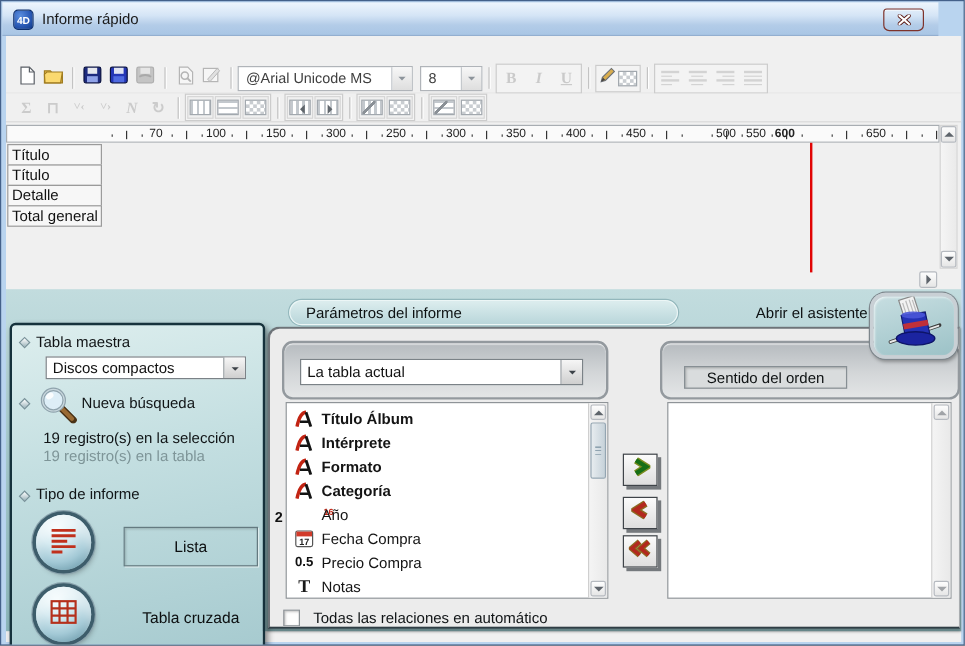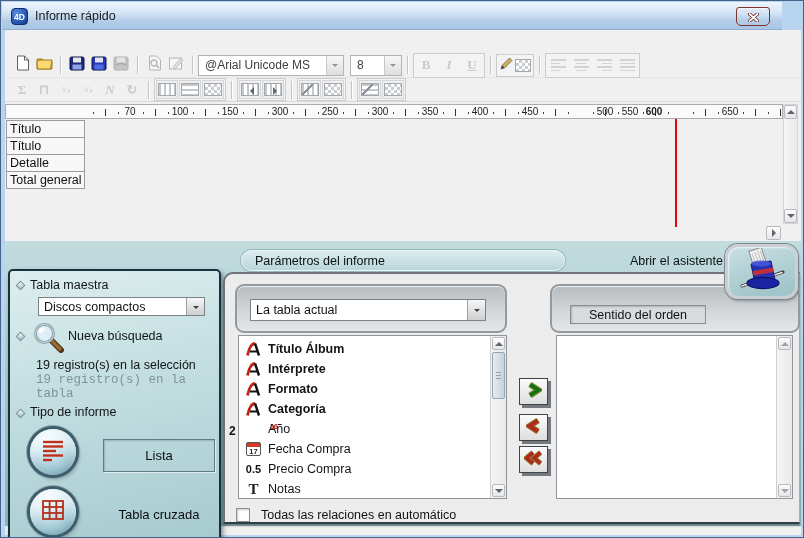--- a/index.html
+++ b/index.html
@@ -83,21 +83,21 @@
   
   .bottom{position:absolute;left:0;top:211px;width:796px;height:285px;
     background:linear-gradient(180deg,#c2dcde 0%,#a9cdd1 45%,#8fb9bd 100%);}
 
   .sidebar{position:absolute;left:3px;top:5px;width:213px;height:277px;border:2px solid #16323c;border-radius:5px;
     background:linear-gradient(168deg,#ddeeee 0%,#c4dfe1 40%,#a6cacf 100%);
     box-shadow:2px 3px 5px rgba(0,0,0,.45);margin-top:23px;}
   .diamond{position:absolute;width:7px;height:7px;transform:rotate(45deg);
     background:linear-gradient(135deg,#ffffff,#9db4bb);border:1px solid #7a929a;}
   .slabel{position:absolute;font-size:12.5px;color:#101416;}
-  .gray-label{color:#7e9598;font-family:Liberation Mono, monospace;}
+  .gray-label{color:#7e9598;}
   .sel{position:absolute;height:19px;background:#fff;border:1px solid #7b8287;display:flex;align-items:center;}
   .sel .cval{flex:1;font-size:12.5px;color:#111;padding:0 5px;white-space:nowrap;overflow:hidden;}
   .sel .carr{width:18px;height:100%;border-left:1px solid #9aa0a4;
     background:linear-gradient(180deg,#f6f6f6,#cfcfcf);display:flex;align-items:center;justify-content:center;}
   .sel .carr .tri-d{border-top-color:#3c4248;}
 
   .glass{position:absolute;width:46px;height:46px;border-radius:50%;
     background:radial-gradient(circle at 38% 26%,#f4fcfe 0%,#d3e9f0 32%,#a3c9d6 62%,#6e9cac 88%,#527e8f 100%);
     box-shadow:0 0 0 3px #3d5d6b,0 0 0 4px #8aa3ad,2px 3px 5px rgba(0,0,0,.45),
       inset 0 12px 10px rgba(255,255,255,.55);

